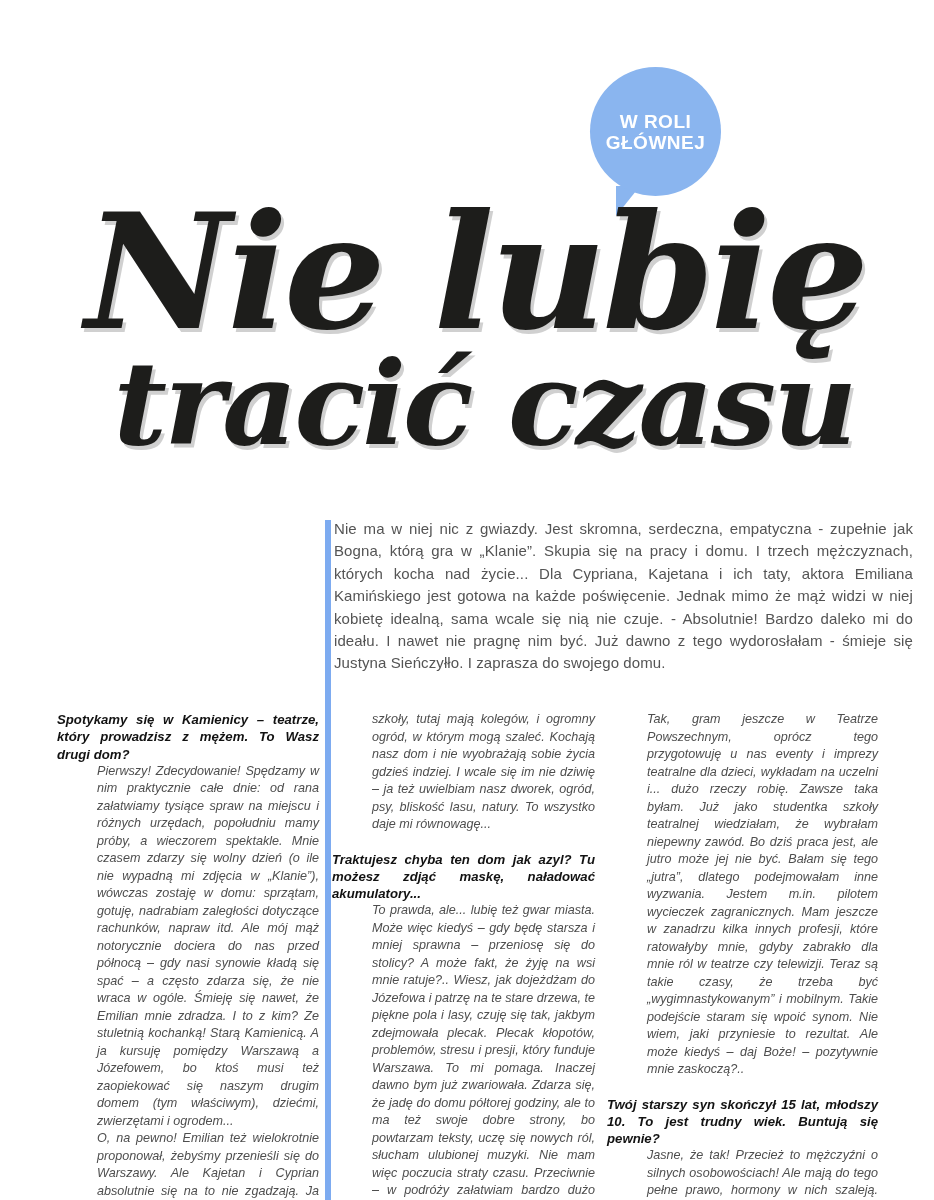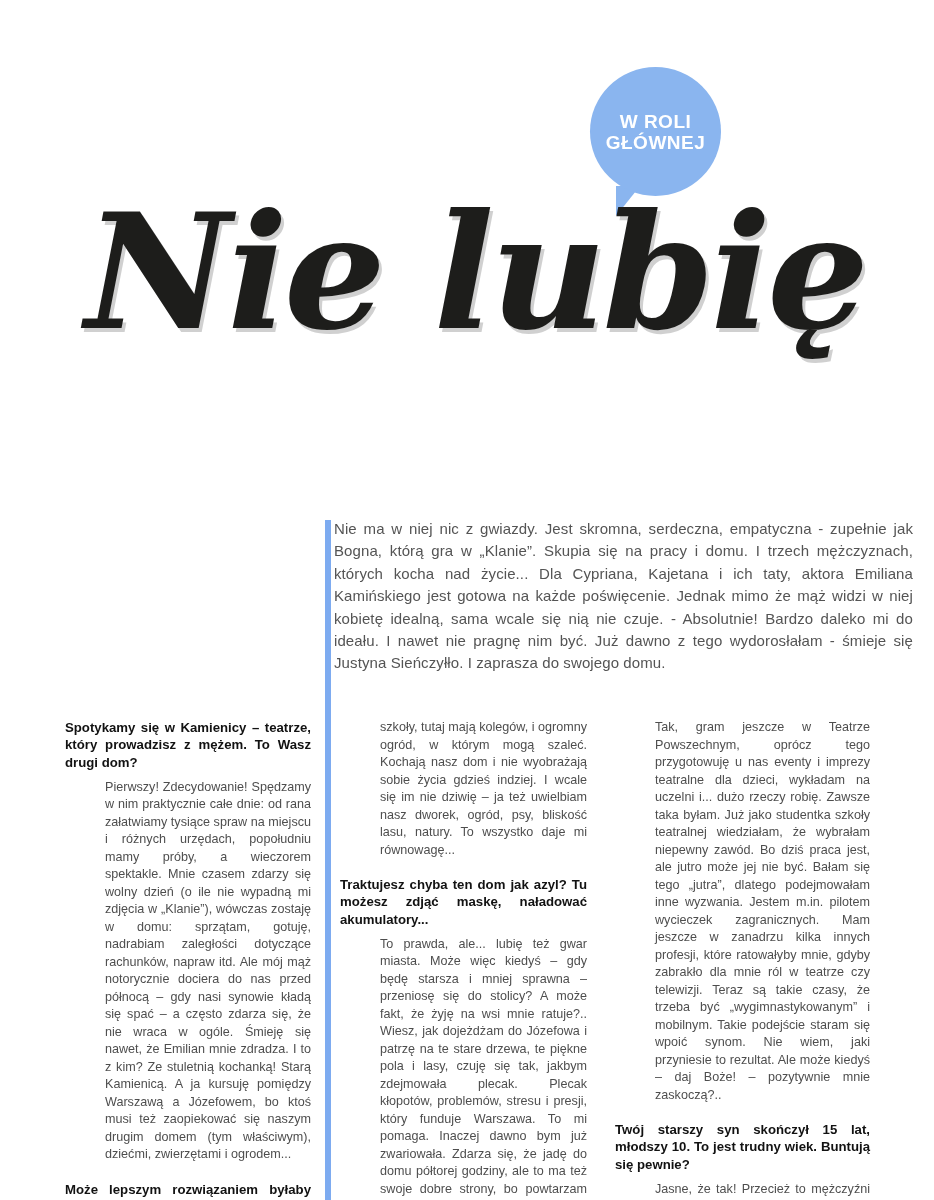--- a/index.html
+++ b/index.html
@@ -93,21 +93,21 @@
     position: absolute;
     top: 711px;
     text-align: justify;
     hyphens: auto;
     -webkit-hyphens: auto;
   }
   .col-1 { left: 57px;  width: 262px; }
   .col-2 { left: 332px; width: 263px; }
   .col-3 { left: 607px; width: 271px; }
 
-  .col p { margin: 8px; }
+  .col p { margin: 0; font-style: italic; }
   .col p.q {
     font-weight: bold;
     font-size: 13.2px;
     line-height: 17.3px;
     color: #121212;
   }
   .col p.a {
     font-size: 12.6px;
     line-height: 17.5px;
     color: #4e4e4e;
@@ -119,30 +119,30 @@
 <body>
 
 <div class="badge">
   <span class="badge-line">W ROLI</span>
   <span class="badge-line">GŁÓWNEJ</span>
 </div>
 <div class="badge-tail"></div>
 
 <div class="title-block">
   <div class="title-line1">Nie lubię</div>
+  <div class="title-line2">tracić czasu</div>
 </div>
 
 <div class="blue-rule"></div>
 
 <div class="intro">Nie ma w niej nic z gwiazdy. Jest skromna, serdeczna, empatyczna - zupełnie jak Bogna, którą gra w „Klanie”. Skupia się na pracy i domu. I trzech mężczyznach, których kocha nad życie... Dla Cypriana, Kajetana i ich taty, aktora Emiliana Kamińskiego jest gotowa na każde poświęcenie. Jednak mimo że mąż widzi w niej kobietę idealną, sama wcale się nią nie czuje. - Absolutnie! Bardzo daleko mi do ideału. I nawet nie pragnę nim być. Już dawno z tego wydorosłałam - śmieje się Justyna Sieńczyłło. I zaprasza do swojego domu.</div>
 
 <div class="col col-1">
     <p class="q">Spotykamy się w Kamienicy – teatrze, który prowadzisz z mężem. To Wasz drugi dom?</p>
     <p class="a">Pierwszy! Zdecydowanie! Spędzamy w nim praktycznie całe dnie: od rana załatwiamy tysiące spraw na miejscu i różnych urzędach, popołudniu mamy próby, a wieczorem spektakle. Mnie czasem zdarzy się wolny dzień (o ile nie wypadną mi zdjęcia w „Klanie”), wówczas zostaję w domu: sprzątam, gotuję, nadrabiam zaległości dotyczące rachunków, napraw itd. Ale mój mąż notorycznie dociera do nas przed północą – gdy nasi synowie kładą się spać – a często zdarza się, że nie wraca w ogóle. Śmieję się nawet, że Emilian mnie zdradza. I to z kim? Ze stuletnią kochanką! Starą Kamienicą. A ja kursuję pomiędzy Warszawą a Józefowem, bo ktoś musi też zaopiekować się naszym drugim domem (tym właściwym), dziećmi, zwierzętami i ogrodem...</p>
-    <p class="q">Może lepszym rozwiązaniem byłaby przeprowadzka do stolicy? Choćby na jakiś czas...</p>
     <p class="a">O, na pewno! Emilian też wielokrotnie proponował, żebyśmy przenieśli się do Warszawy. Ale Kajetan i Cyprian absolutnie się na to nie zgadzają. Ja ich zresztą popieram. Są bardzo mocno związani z Józefowem – tu chodzą do</p>
   </div>
 <div class="col col-2">
     <p class="a">szkoły, tutaj mają kolegów, i ogromny ogród, w którym mogą szaleć. Kochają nasz dom i nie wyobrażają sobie życia gdzieś indziej. I wcale się im nie dziwię – ja też uwielbiam nasz dworek, ogród, psy, bliskość lasu, natury. To wszystko daje mi równowagę...</p>
     <p class="q">Traktujesz chyba ten dom jak azyl? Tu możesz zdjąć maskę, naładować akumulatory...</p>
     <p class="a">To prawda, ale... lubię też gwar miasta. Może więc kiedyś – gdy będę starsza i mniej sprawna – przeniosę się do stolicy? A może fakt, że żyję na wsi mnie ratuje?.. Wiesz, jak dojeżdżam do Józefowa i patrzę na te stare drzewa, te piękne pola i lasy, czuję się tak, jakbym zdejmowała plecak. Plecak kłopotów, problemów, stresu i presji, który funduje Warszawa. To mi pomaga. Inaczej dawno bym już zwariowała. Zdarza się, że jadę do domu półtorej godziny, ale to ma też swoje dobre strony, bo powtarzam teksty, uczę się nowych ról, słucham ulubionej muzyki. Nie mam więc poczucia straty czasu. Przeciwnie – w podróży załatwiam bardzo dużo rzeczy. Przede wszystkim, gdy jestem w trasie, czuję się wolna. Nikt ode mnie nic nie chce! (śmiech) Czasem tylko komórka dzwoni, ale... jeśli nie chcę, to jej nie odbieram.</p>
   </div>
 <div class="col col-3">
     <p class="a">Tak, gram jeszcze w Teatrze Powszechnym, oprócz tego przygotowuję u nas eventy i imprezy teatralne dla dzieci, wykładam na uczelni i... dużo rzeczy robię. Zawsze taka byłam. Już jako studentka szkoły teatralnej wiedziałam, że wybrałam niepewny zawód. Bo dziś praca jest, ale jutro może jej nie być. Bałam się tego „jutra”, dlatego podejmowałam inne wyzwania. Jestem m.in. pilotem wycieczek zagranicznych. Mam jeszcze w zanadrzu kilka innych profesji, które ratowałyby mnie, gdyby zabrakło dla mnie ról w teatrze czy telewizji. Teraz są takie czasy, że trzeba być „wygimnastykowanym” i mobilnym. Takie podejście staram się wpoić synom. Nie wiem, jaki przyniesie to rezultat. Ale może kiedyś – daj Boże! – pozytywnie mnie zaskoczą?..</p>
     <p class="q">Twój starszy syn skończył 15 lat, młodszy 10. To jest trudny wiek. Buntują się pewnie?</p>

